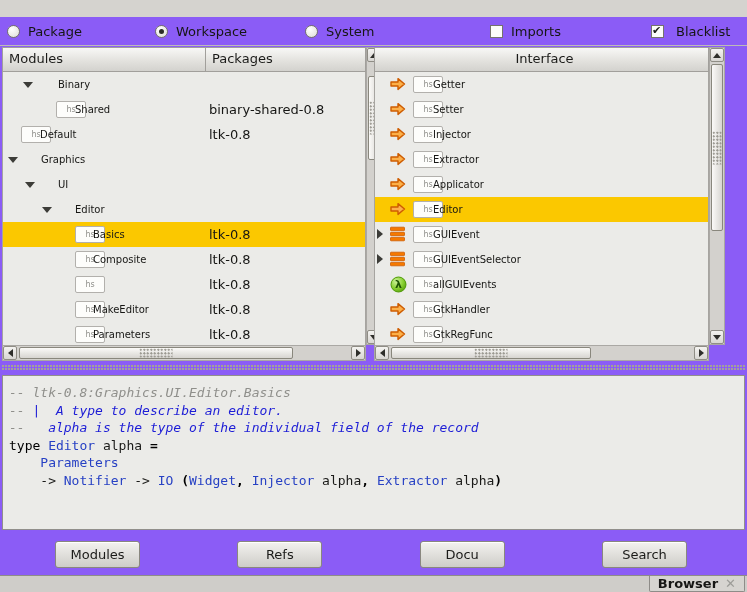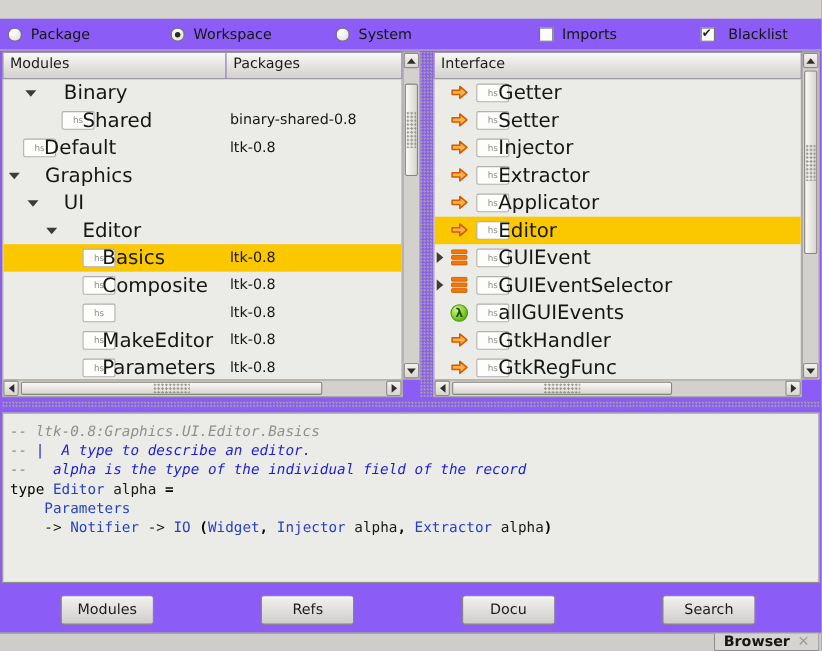--- a/index.html
+++ b/index.html
@@ -11,28 +11,28 @@
   .toolbar { position:absolute; top:0; left:0; width:747px; height:29px; border-bottom:1px solid #bdbbb7; }
   .tool-item { position:absolute; top:0; height:28px; display:flex; align-items:center; gap:8px; cursor:default; }
   .radio { width:13px; height:13px; border-radius:50%; border:1px solid #75736c; background:radial-gradient(circle at 35% 30%, #ffffff, #dddbd7); position:relative; }
   .radio.on::after { content:""; position:absolute; left:3px; top:3px; width:5px; height:5px; border-radius:50%; background:#2c2c28; }
   .checkbox { width:13px; height:13px; border:1px solid #75736c; background:#fcfcfa; position:relative; }
   .checkbox.on::after { content:"✔"; position:absolute; left:0px; top:-2px; font-size:11px; font-weight:bold; color:#1d1d1b; }
 
   
   .pane { position:absolute; top:30px; height:314px; }
   .pane-left  { left:2px;   width:380px; }
-  .pane-right { left:394px; width:351px; }
+  .pane-right { left:374px; width:351px;text-align:center; }
   .col-header { position:absolute; top:0; height:25px; background:linear-gradient(#f8f8f6,#e3e2de 55%,#d3d2ce); border:1px solid #a19f9b; padding:3px 0 0 6px; font-size:13px; color:#1b1b19; overflow:hidden; white-space:nowrap; }
   .tree { position:absolute; top:25px; left:0; height:273px; background:#ebebe8; border-left:1px solid #a6a4a0; border-right:1px solid #a6a4a0; overflow:hidden; }
   .tree-l { width:364px; } .tree-r { width:335px; }
 
   .trow,.irow { position:relative; height:25px; width:100%; white-space:nowrap; }
   .trow.sel,.irow.sel { background:#fbc800; }
-  .tlabel { position:absolute; top:0; line-height:25px; font-size:18px; }
+  .tlabel { position:absolute; top:0; line-height:25px; font-size:10px; }
   .pkg { position:absolute; left:206px; top:0; line-height:25px; font-size:13px; }
 
   .exp-open { position:absolute; top:10px; width:0; height:0; border-left:5px solid transparent; border-right:5px solid transparent; border-top:6px solid #3c3c38; }
   .exp-closed { position:absolute; left:2px; top:7px; width:0; height:0; border-top:5px solid transparent; border-bottom:5px solid transparent; border-left:6px solid #3c3c38; }
   .hs-icon { position:absolute; top:4px; width:30px; height:17px; background:#fdfdfb; border:1px solid #b2b0ac; border-radius:2px; font-size:8px; color:#8d8d89; display:flex; align-items:center; justify-content:center; }
   .type-icon { position:absolute; left:14px; top:4px; width:18px; height:17px; }
   .irow .hs-icon { left:38px; }
   .irow .tlabel { left:58px; }
 
   
@@ -97,21 +97,21 @@
         <span>Workspace</span>
       </div>
       <div class="tool-item" style="left: 305px;">
         <span class="radio"></span>
         <span>System</span>
       </div>
       <div class="tool-item" style="left: 490px;">
         <span class="checkbox"></span>
         <span>Imports</span>
       </div>
-      <div class="tool-item" style="left: 637px; gap: 12px;">
+      <div class="tool-item" style="left: 651px; gap: 12px;">
         <span class="checkbox on"></span>
         <span>Blacklist</span>
       </div>
     </div>
 
   <div class="pane pane-left">
     <div class="col-header" style="left:0;width:204px;">Modules</div>
     <div class="col-header" style="left:204px;width:160px;border-left:none;">Packages</div>
     <div class="tree tree-l" id="modules-tree">
         <div class="trow">

